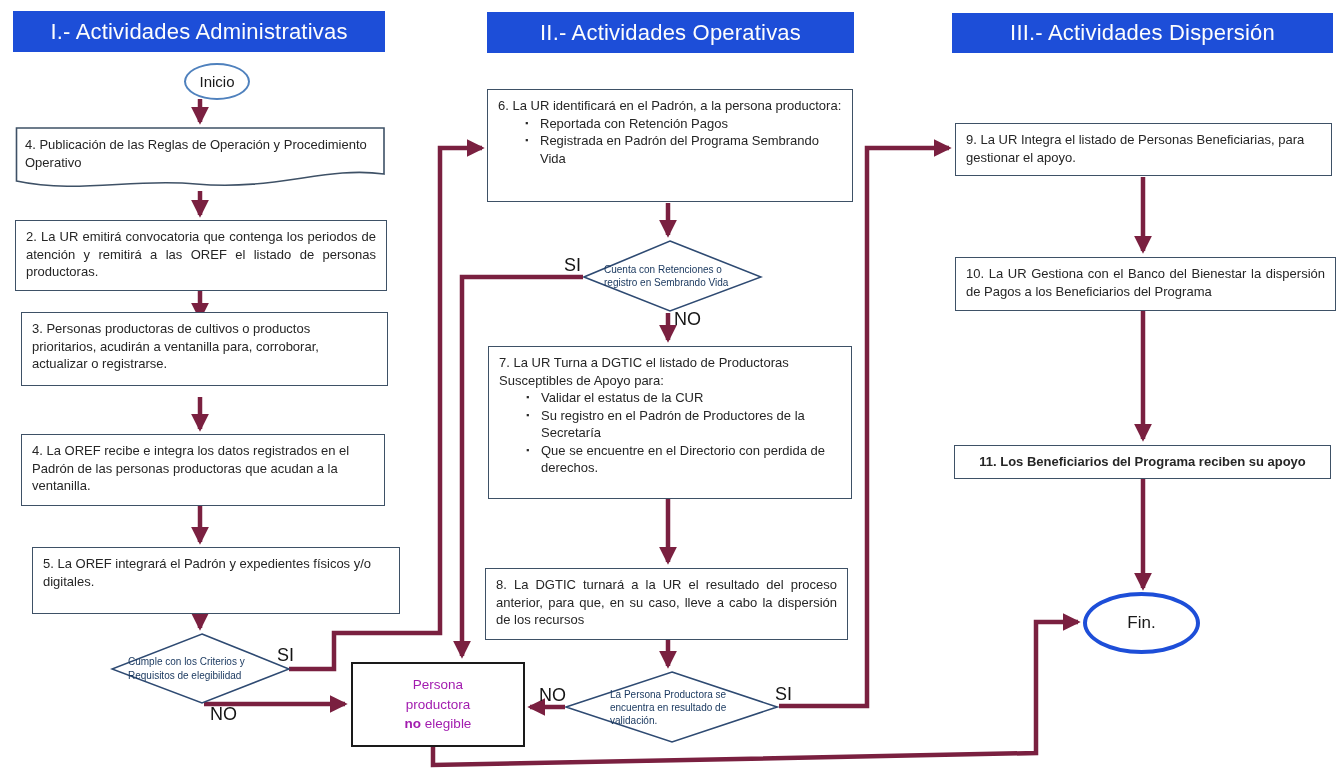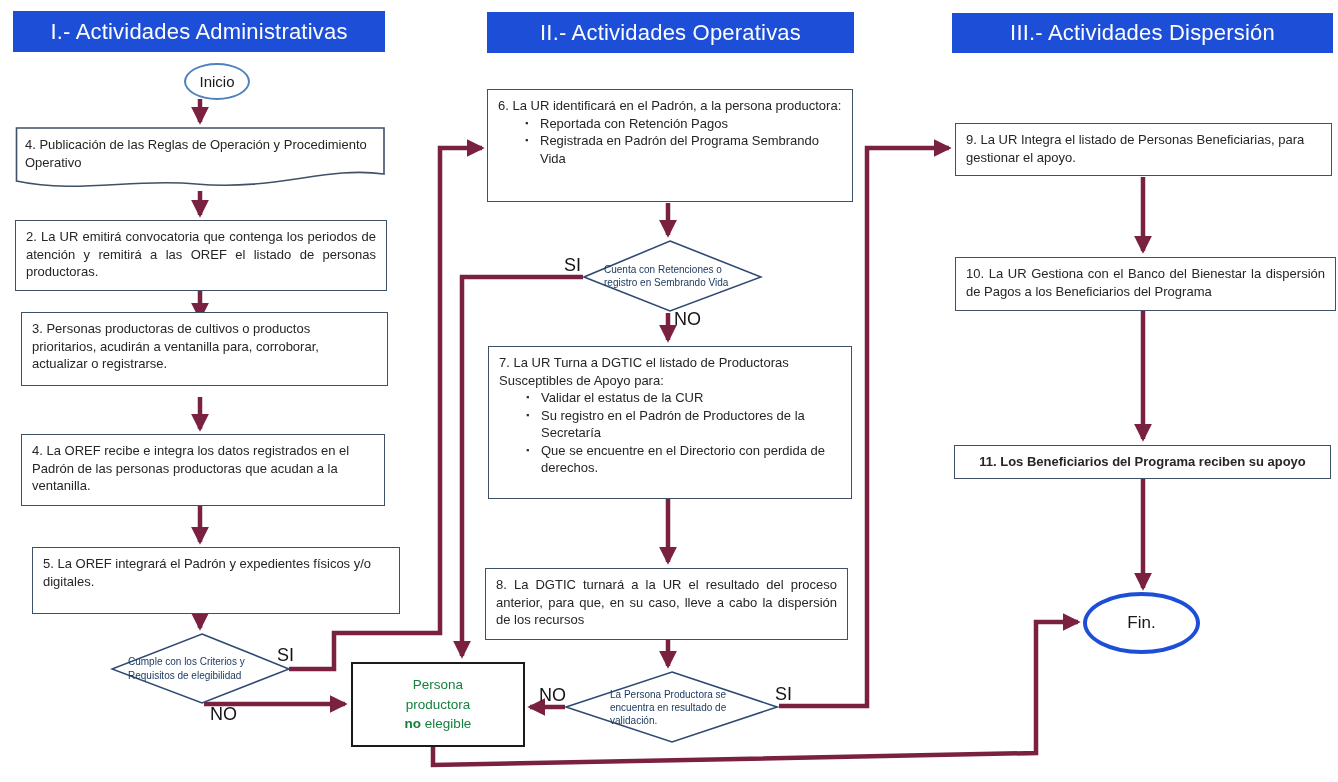--- a/index.html
+++ b/index.html
@@ -31,21 +31,21 @@
   .end{border:4px solid #1d4ed8;font-size:17px;}
   .dsvg{position:absolute;z-index:3;}
   .dtext{
     position:absolute;z-index:4;color:#17365d;font-size:10px;line-height:1.32;
     display:flex;align-items:center;justify-content:center;
   }
   .dtext.left{justify-content:flex-start;text-align:left;}
   .dlabel{position:absolute;z-index:5;font-size:18px;color:#141414;}
   .noelig{
     position:absolute;background:#fff;border:2.5px solid #1a1a1a;
-    color:#15803d;font-size:13.5px;line-height:1.45;
+    color:#a21caf;font-size:13.5px;line-height:1.45;
     display:flex;flex-direction:column;align-items:center;justify-content:center;
     text-align:center;box-sizing:border-box;z-index:3;
   }
   .doc{position:absolute;z-index:3;}
   .doc-text{position:absolute;z-index:4;color:#262626;font-size:13px;line-height:1.35;padding:7px 10px;box-sizing:border-box;}
   #connectors{position:absolute;left:0;top:0;z-index:1;}
 </style>
 </head>
 <body>
 

